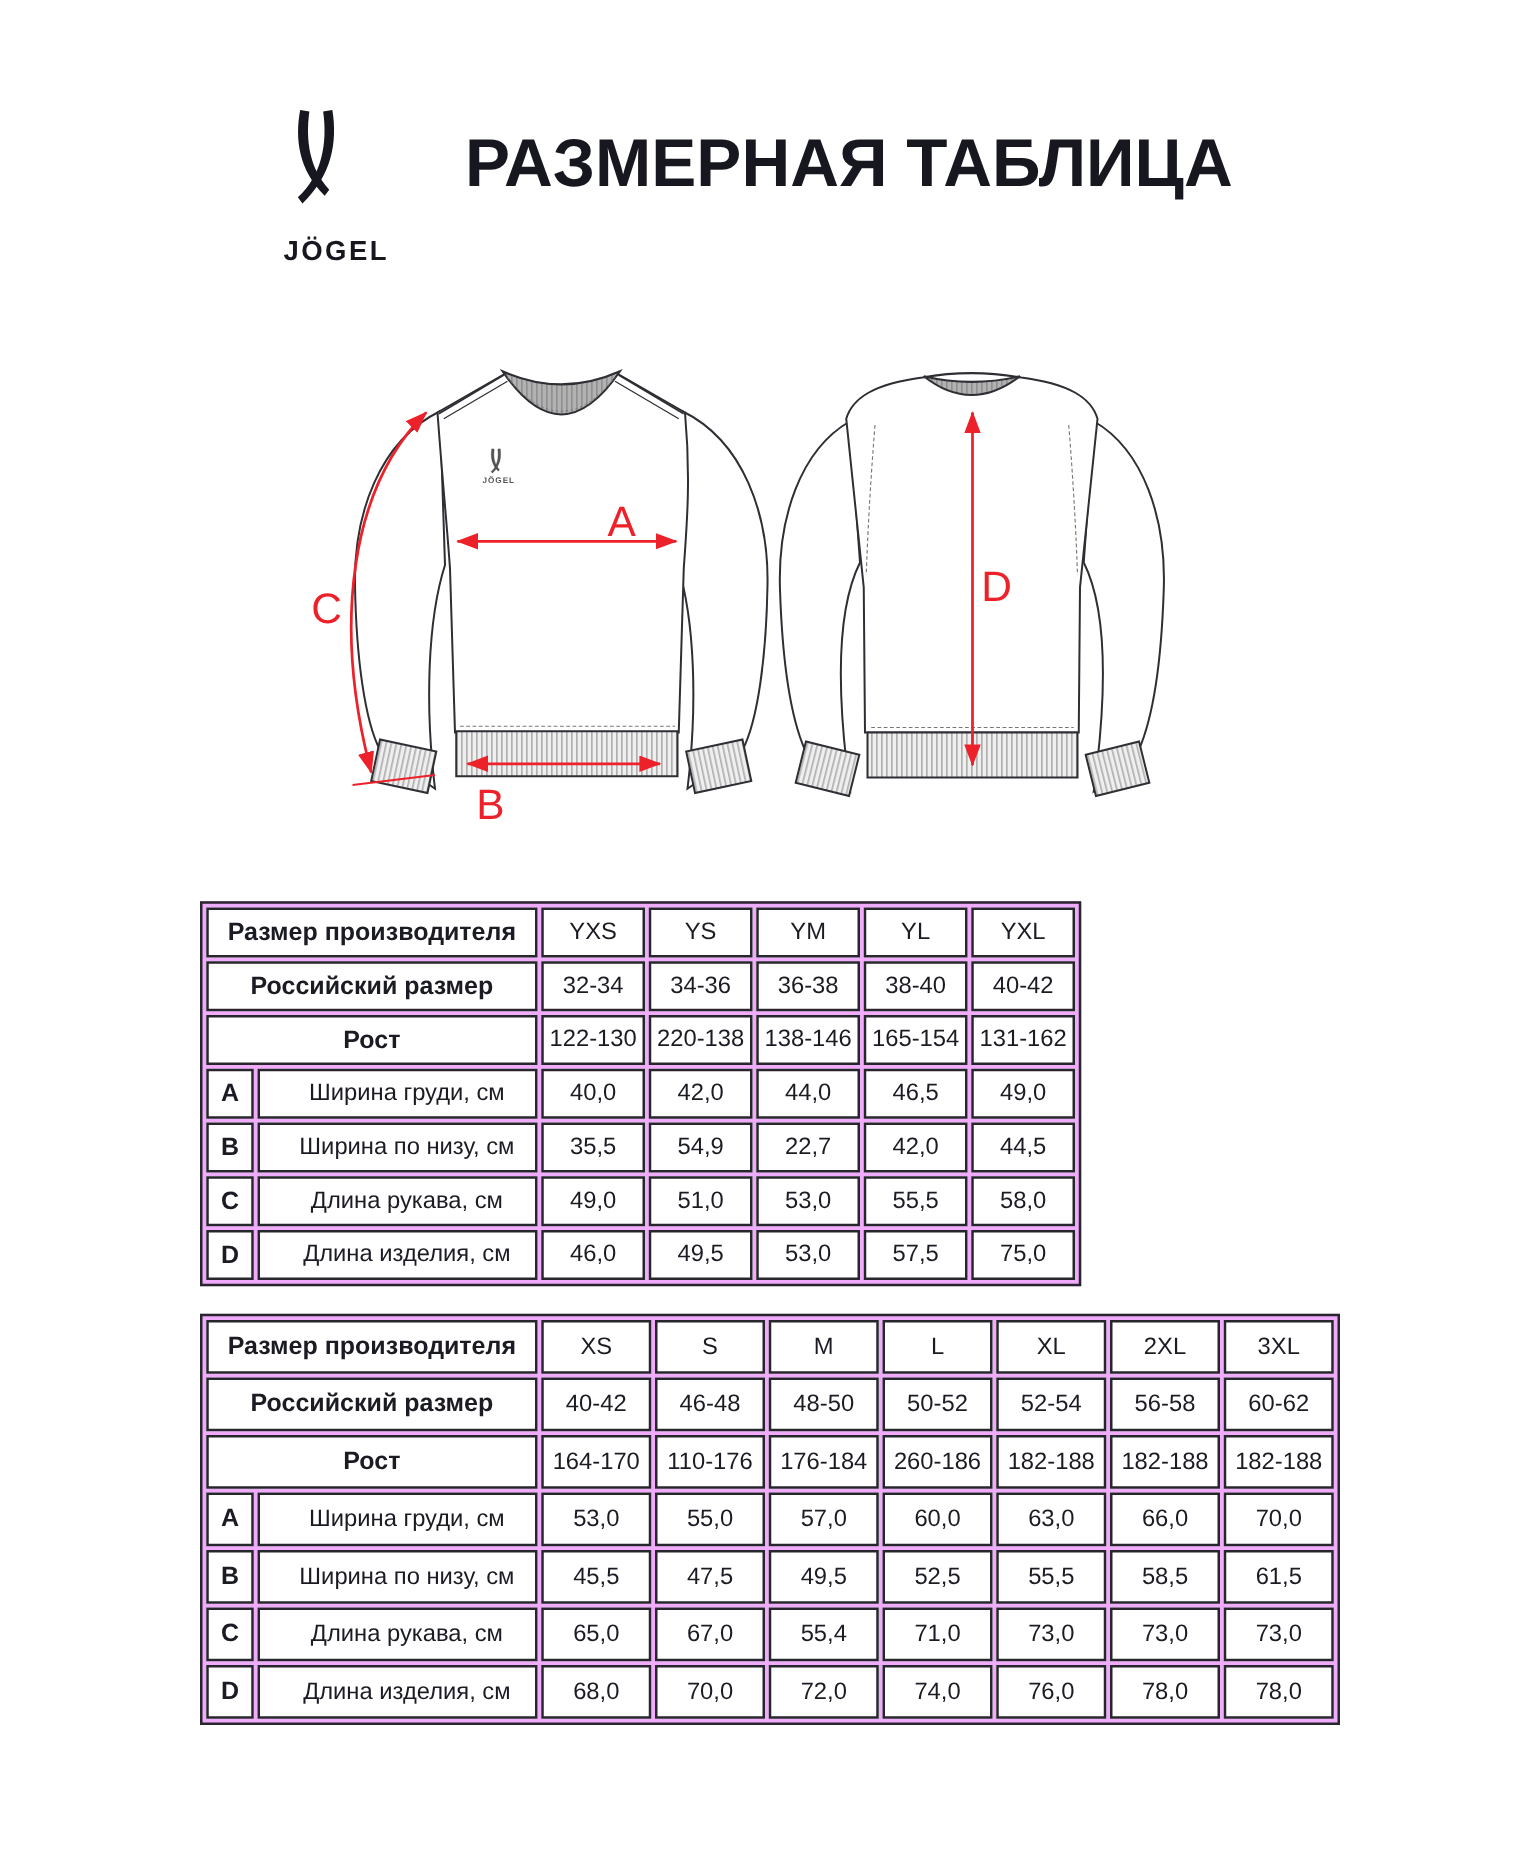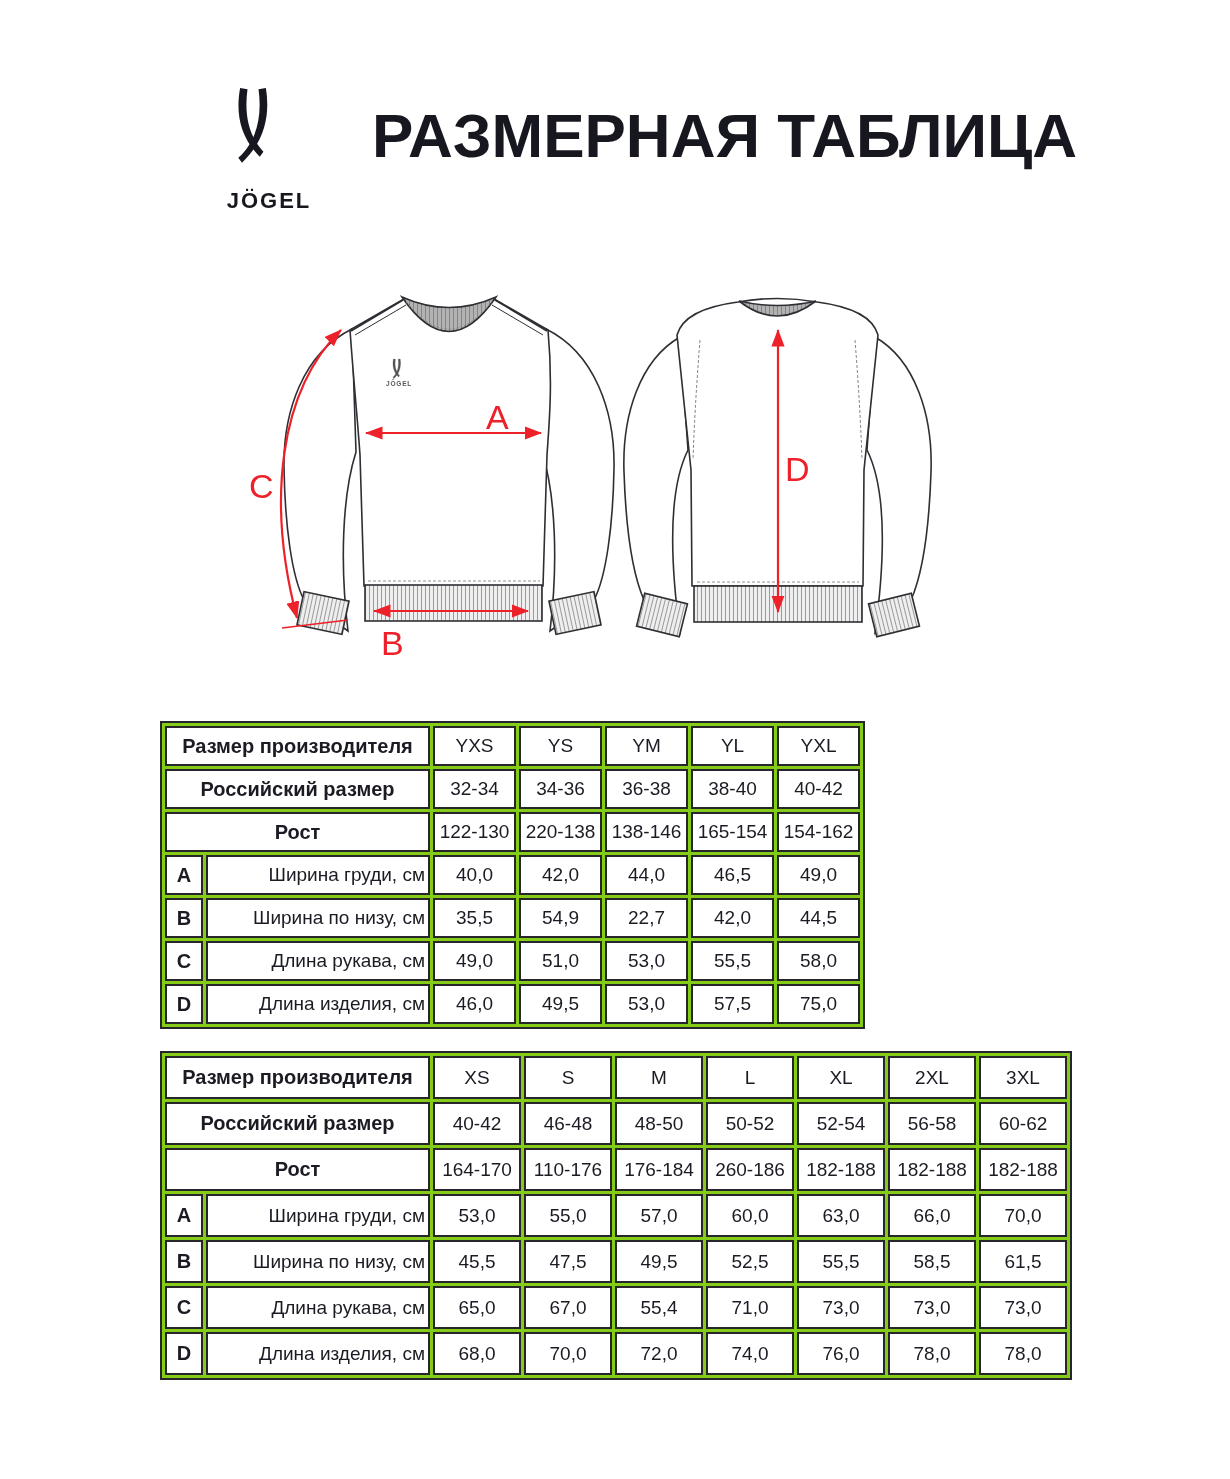--- a/index.html
+++ b/index.html
@@ -3,40 +3,40 @@
 <meta charset="utf-8">
 <style>
   html,body{margin:0;padding:0;background:#fff;}
   #page{position:relative;width:1230px;height:1479px;background:#fff;overflow:hidden;
         font-family:"Liberation Sans",sans-serif;color:#1b1b24;}
 
   
   .logo-mark{position:absolute;left:233px;top:88px;}
   .logo-text{position:absolute;left:214px;top:188px;width:110px;text-align:center;
              font-size:22px;font-weight:bold;letter-spacing:2px;color:#17171f;}
-  .page-title{position:absolute;left:372px;top:100px;font-size:62px;font-weight:bold;
+  .page-title{position:absolute;left:372px;top:100px;font-size:54px;font-weight:bold;
               color:#17171f;letter-spacing:0;white-space:nowrap;}
 
   
   .diagram{position:absolute;left:230px;top:268px;}
 
   
   .sz-wrap{position:absolute;}
   .t1{left:160px;top:721px;}
   .t2{left:160px;top:1051px;}
   table.sz{border-collapse:separate;border-spacing:3px;border:2.5px solid #26262c;
-           table-layout:fixed;background:#84cc16;}
+           table-layout:fixed;background:#f0abfc;}
   table.sz td{border:2px solid #26262c;background:#fff;text-align:center;vertical-align:middle;
               font-size:19px;color:#1b1b24;padding:0 3px;box-sizing:border-box;overflow:hidden;
               white-space:nowrap;}
   table.t1i td{height:40px;}
   table.t2i td{height:43px;}
   table.sz td.h-label{font-weight:bold;font-size:20px;}
   table.sz td.key{font-weight:bold;font-size:20px;}
-  table.sz td.r-label{text-align:right;padding-left:18px;}
+  table.sz td.r-label{text-align:center;padding-left:18px;}
 </style>
 </head>
 <body>
 
 <div id="page">
 
   <svg class="logo-mark" width="40" height="76" viewBox="0 0 60 124">
     <defs>
       <g id="jmark">
         <path d="M9,0 C2,38 7,78 41,112 L47,104 C21,76 16,40 21,2 Z"></path>
@@ -149,21 +149,21 @@
             <td>36-38</td>
             <td>38-40</td>
             <td>40-42</td>
           </tr>
           <tr>
             <td class="h-label" colspan="2">Рост</td>
             <td>122-130</td>
             <td>220-138</td>
             <td>138-146</td>
             <td>165-154</td>
-            <td>154-162</td>
+            <td>131-162</td>
           </tr>
           <tr>
             <td class="key">A</td>
             <td class="r-label">Ширина груди, см</td>
             <td>40,0</td>
             <td>42,0</td>
             <td>44,0</td>
             <td>46,5</td>
             <td>49,0</td>
           </tr>

